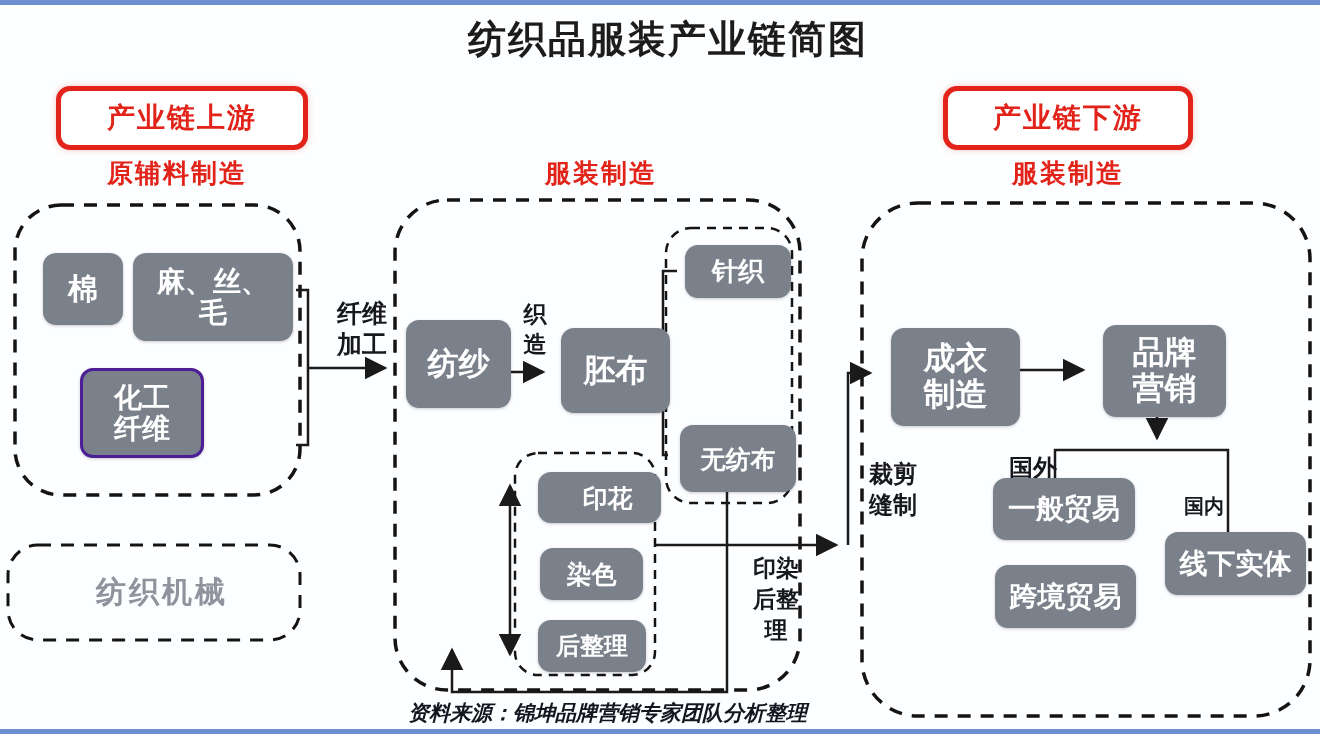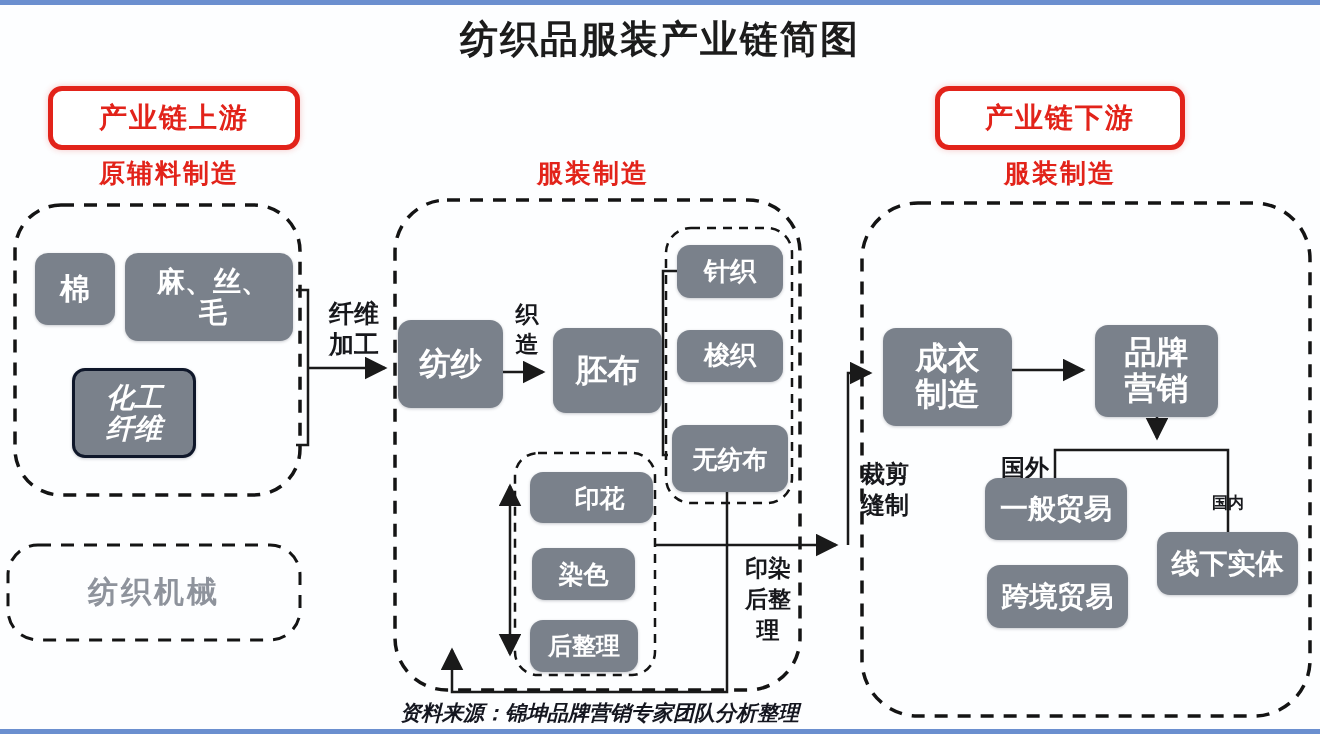--- a/index.html
+++ b/index.html
@@ -21,37 +21,37 @@
   .subhdr{
     position:absolute;height:34px;display:flex;align-items:center;justify-content:center;
     font-size:26px;font-weight:800;color:#e2231a;letter-spacing:2px;
   }
   .gbox{
     position:absolute;background:#7a818b;color:#ffffff;border-radius:13px;
     display:flex;align-items:center;justify-content:center;text-align:center;
     font-weight:800;white-space:pre-line;line-height:1.12;
     box-shadow:0 1px 3px rgba(40,45,60,.25);
   }
-  .gbox.bordered{border:3px solid #0f172a;font-style:italic;}
+  .gbox.bordered{border:3px solid #4c1d95;}
   .lbl{
     position:absolute;color:#17181c;font-weight:800;white-space:pre-line;
     display:flex;align-items:flex-start;justify-content:center;text-align:center;
   }
   .machinery{
     position:absolute;left:8px;top:545px;width:292px;height:95px;
     display:flex;align-items:center;justify-content:center;
     font-size:30px;font-weight:800;color:#8e939c;letter-spacing:3px;
   }
   .source{
     position:absolute;left:400px;top:697px;width:470px;height:32px;
     font-family:"Liberation Serif", serif;font-style:italic;font-weight:700;
     font-size:21px;color:#14161f;display:flex;align-items:center;
   }
   svg.wires{position:absolute;left:0;top:0;z-index:0;}
-  .node-layer{position:absolute;left:0;top:0;width:1084px;height:734px;z-index:1;}
+  .node-layer{position:absolute;left:8px;top:0;width:1084px;height:734px;z-index:1;}
 </style>
 </head>
 <body>
 
 <div class="stage">
 
   <div class="edge-strip" style="top:0;height:5px;"></div>
   <div class="edge-strip" style="top:729px;height:5px;"></div>
 
   <svg class="wires" width="1320" height="734" viewBox="0 0 1320 734">
@@ -82,39 +82,38 @@
   </svg>
 
   <div class="node-layer">
 
     <div class="title">纺织品服装产业链简图</div>
 
     <div class="hdr" style="left:48px;top:86px;width:242px;">产业链上游</div>
     <div class="subhdr" style="left:40px;top:156px;width:258px;">原辅料制造</div>
 
     <div class="gbox" style="left:35px;top:253px;width:80px;height:72px;font-size:30px;">棉</div>
-    <div class="gbox" style="left:125px;top:253px;width:160px;height:88px;font-size:28px;padding-left:8px;">麻、丝、
+    <div class="gbox" style="left:125px;top:253px;width:160px;height:88px;font-size:28px;">麻、丝、
 毛</div>
     <div class="gbox bordered" style="left:72px;top:368px;width:118px;height:84px;font-size:28px;">化工
 纤维</div>
 
     <div class="lbl" style="left:314px;top:298px;width:80px;font-size:25px;line-height:1.25;">纤维
 加工</div>
 
     <div class="machinery">纺织机械</div>
 
     <div class="subhdr" style="left:518px;top:156px;width:150px;">服装制造</div>
 
     <div class="gbox" style="left:398px;top:320px;width:105px;height:88px;font-size:31px;">纺纱</div>
     <div class="lbl" style="left:504px;top:300px;width:46px;font-size:23px;line-height:1.3;">织
 造</div>
     <div class="gbox" style="left:553px;top:328px;width:109px;height:85px;font-size:32px;">胚布</div>
 
     <div class="gbox" style="left:677px;top:245px;width:106px;height:53px;font-size:26px;">针织</div>
-    <div class="gbox" style="left:677px;top:330px;width:106px;height:52px;font-size:26px;">梭织</div>
     <div class="gbox" style="left:672px;top:425px;width:116px;height:67px;font-size:25px;">无纺布</div>
 
     <div class="gbox" style="left:530px;top:472px;width:107px;height:51px;font-size:25px;padding-left:16px;">印花</div>
     <div class="gbox" style="left:532px;top:548px;width:103px;height:52px;font-size:25px;">染色</div>
     <div class="gbox" style="left:530px;top:620px;width:108px;height:52px;font-size:24px;">后整理</div>
 
     <div class="lbl" style="left:733px;top:553px;width:70px;font-size:23px;line-height:1.35;">印染
 后整
 理</div>
     <div class="lbl" style="left:848px;top:458px;width:74px;font-size:24px;line-height:1.3;">裁剪
@@ -124,20 +123,20 @@
     <div class="subhdr" style="left:985px;top:156px;width:150px;">服装制造</div>
 
     <div class="gbox" style="left:883px;top:328px;width:129px;height:98px;font-size:32px;">成衣
 制造</div>
     <div class="gbox" style="left:1095px;top:325px;width:123px;height:92px;font-size:32px;">品牌
 营销</div>
 
     <div class="lbl" style="left:993px;top:452px;width:64px;font-size:24px;">国外</div>
     <div class="gbox" style="left:985px;top:478px;width:142px;height:62px;font-size:28px;">一般贸易</div>
 
-    <div class="lbl" style="left:1164px;top:493px;width:64px;font-size:16px;margin-left:32px;">国内</div>
+    <div class="lbl" style="left:1164px;top:493px;width:64px;font-size:20px;">国内</div>
     <div class="gbox" style="left:1157px;top:532px;width:141px;height:63px;font-size:28px;">线下实体</div>
 
     <div class="gbox" style="left:987px;top:565px;width:141px;height:63px;font-size:28px;">跨境贸易</div>
 
     <div class="source">资料来源：锦坤品牌营销专家团队分析整理</div>
   </div>
 </div>
 
 </body></html>

